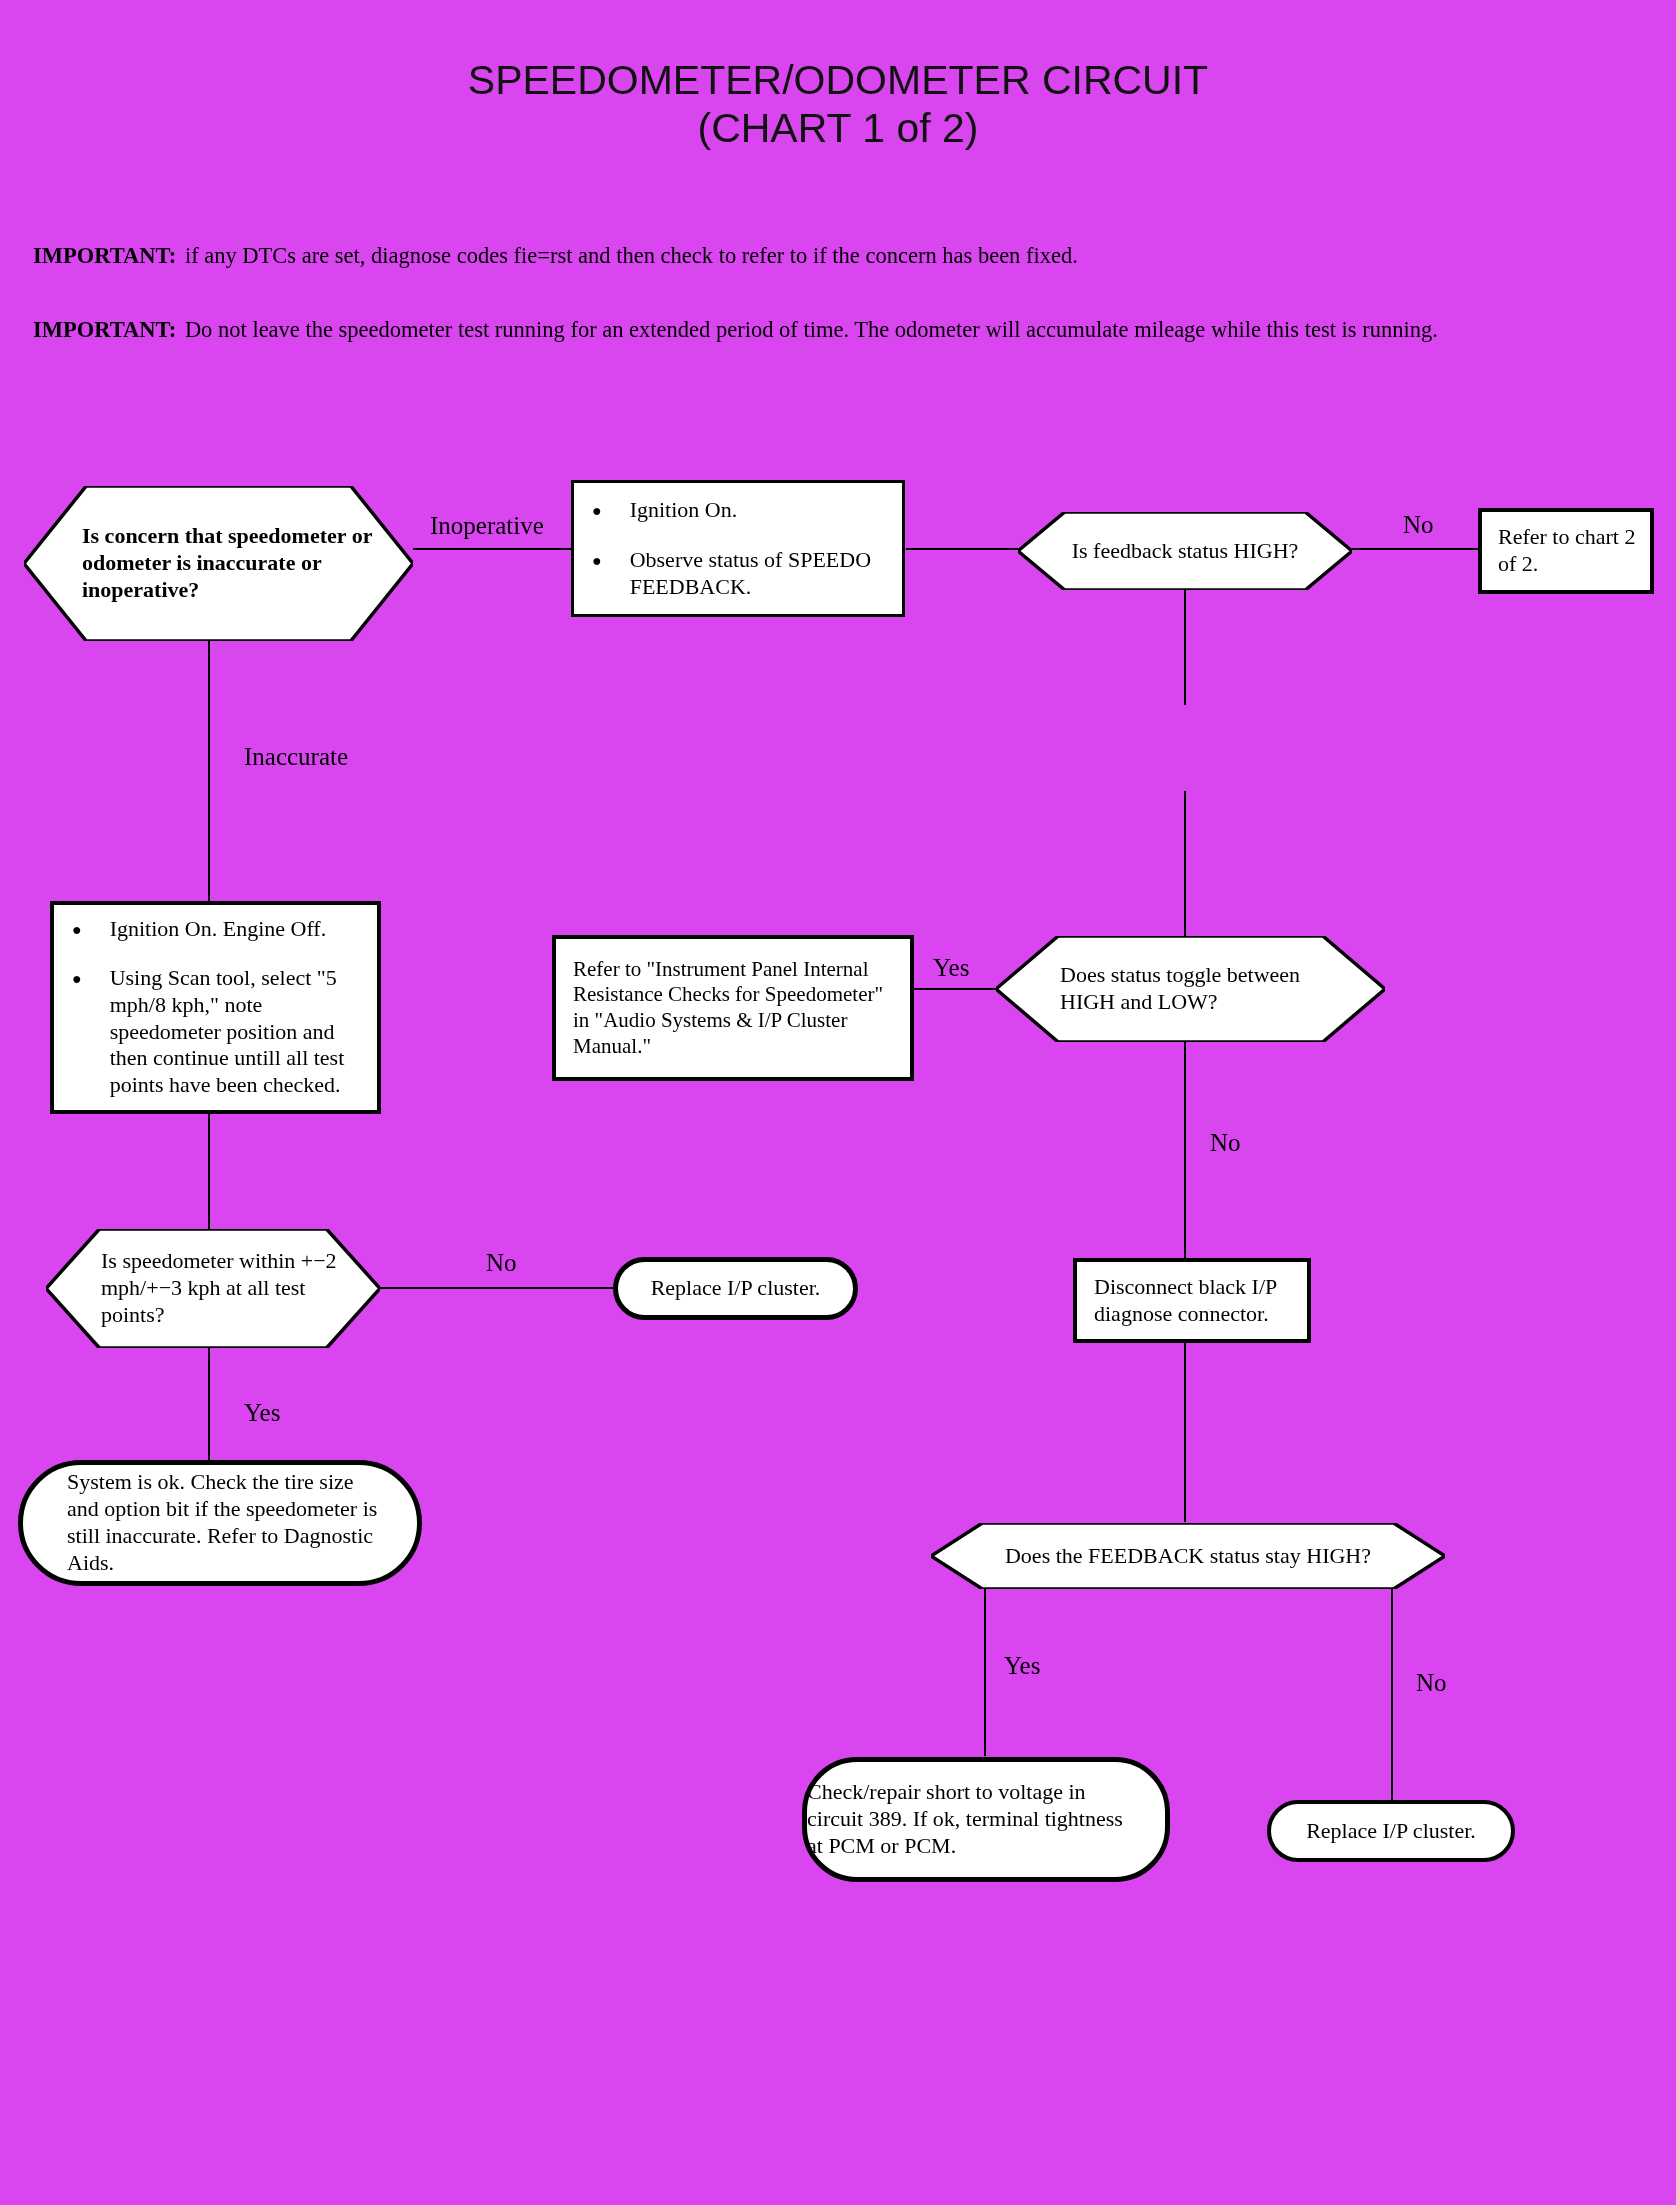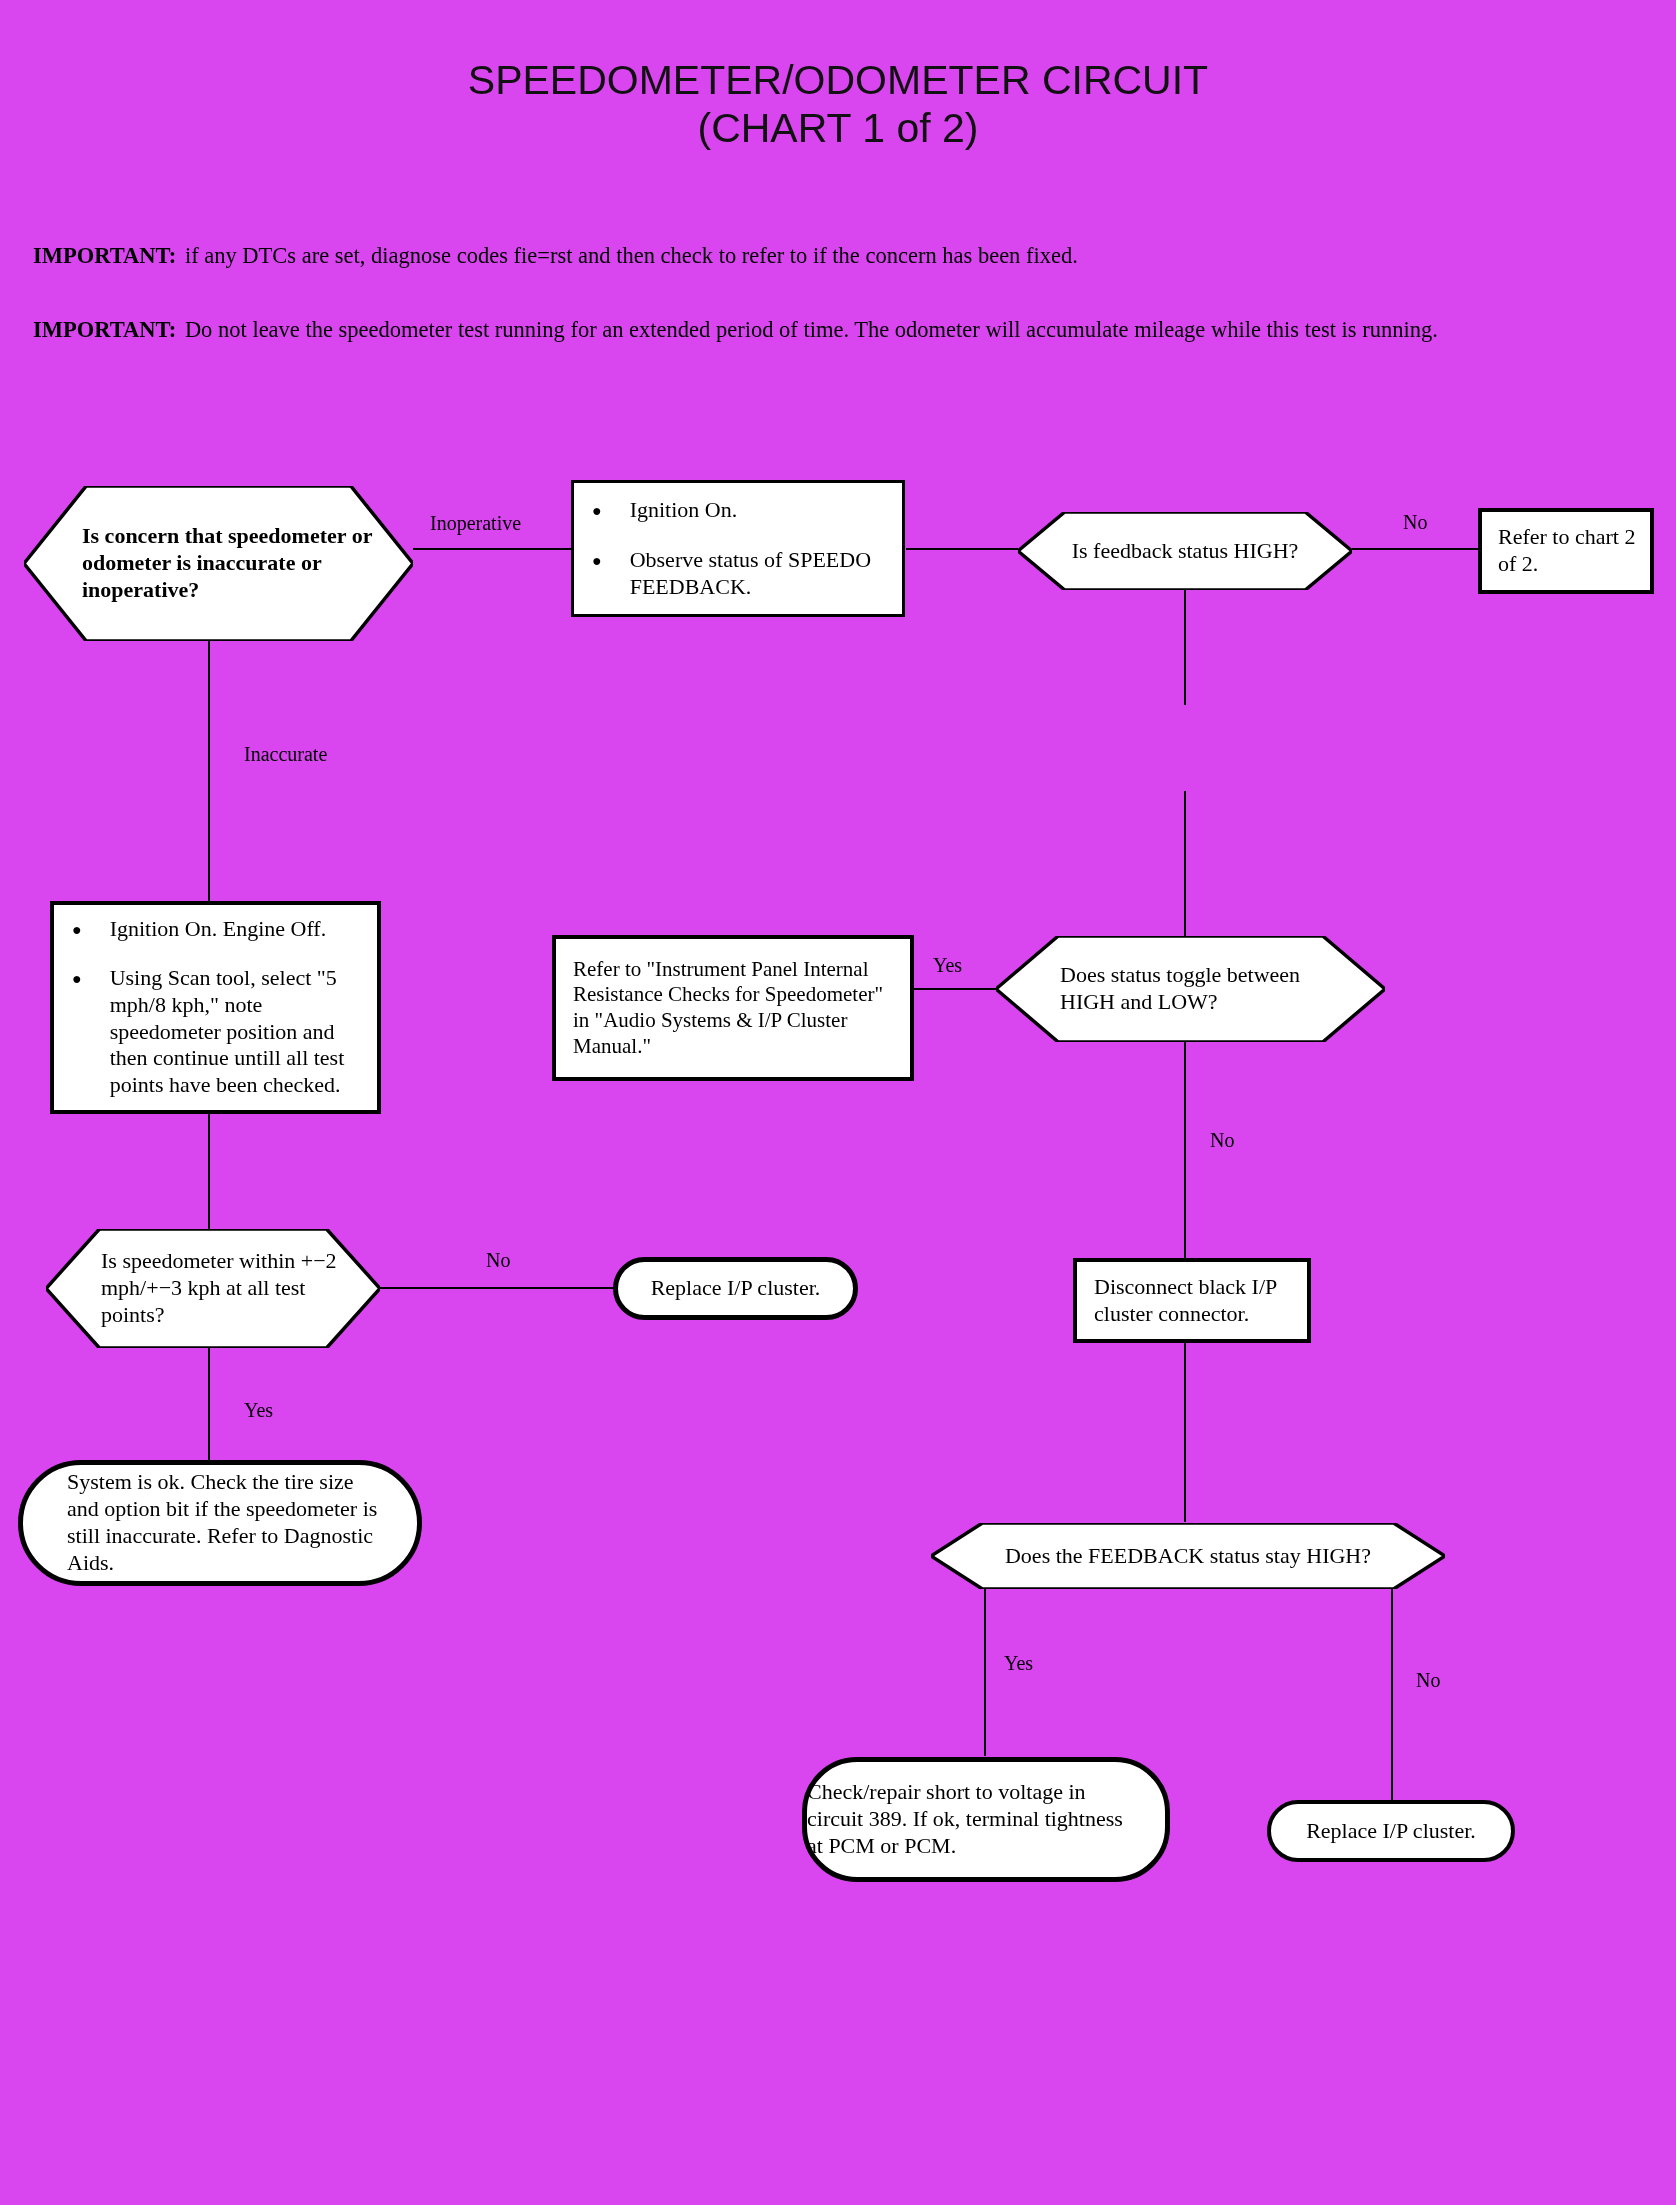--- a/index.html
+++ b/index.html
@@ -40,21 +40,21 @@
     font-size:22px;line-height:1.22;
   }
   .center{width:100%;text-align:center;}
   .bullets{flex-direction:column;align-items:stretch;justify-content:center;row-gap:23px;}
   .bullet-row{display:flex;align-items:flex-start;position:relative;z-index:2;}
   .dot{
     font-size:16px;line-height:27px;margin-right:28px;flex:0 0 auto;
   }
   .bullet-text{font-size:22px;line-height:1.22;}
   .line{position:absolute;background:#000;}
-  .edge-label{position:absolute;font-size:20px;white-space:nowrap;}
+  .edge-label{position:absolute;font-size:25px;white-space:nowrap;}
 </style>
 </head>
 <body>
 
 <div id="canvas">
 
   <div class="title">
     <div>SPEEDOMETER/ODOMETER CIRCUIT</div>
     <div>(CHART 1 of 2)</div>
   </div>
@@ -148,21 +148,21 @@
         <polygon points="0,50 16,0 84,0 100,50 84,100 16,100"></polygon>
       </svg>
     <div class="txt" style="padding:0 33px 0 55px;">Is speedometer within +−2 mph/+−3 kph at all test points?</div>
   </div>
 
   <div class="node stadium" style="left:613px;top:1257px;width:245px;height:63px;border-radius:32px;">
     <div class="txt center">Replace I/P cluster.</div>
   </div>
 
   <div class="node rect" style="left:1073px;top:1258px;width:238px;height:85px;border-width:4.3px;">
-    <div class="txt" style="padding-left:17px;padding-right:11px;">Disconnect black I/P cluster connector.</div>
+    <div class="txt" style="padding-left:17px;padding-right:11px;">Disconnect black I/P diagnose connector.</div>
   </div>
 
   <div class="node stadium" style="left:18px;top:1460px;width:404px;height:126px;border-radius:67px;">
     <div class="txt" style="padding-left:44px;padding-right:29px;">System is ok. Check the tire size and option bit if the speedometer is still inaccurate. Refer to Dagnostic Aids.</div>
   </div>
 
   <div class="node hex" style="left:931px;top:1523px;width:514px;height:66px;">
     <svg viewBox="0 0 100 100" preserveAspectRatio="none">
         <polygon points="0,50 10,0 90,0 100,50 90,100 10,100"></polygon>
       </svg>

